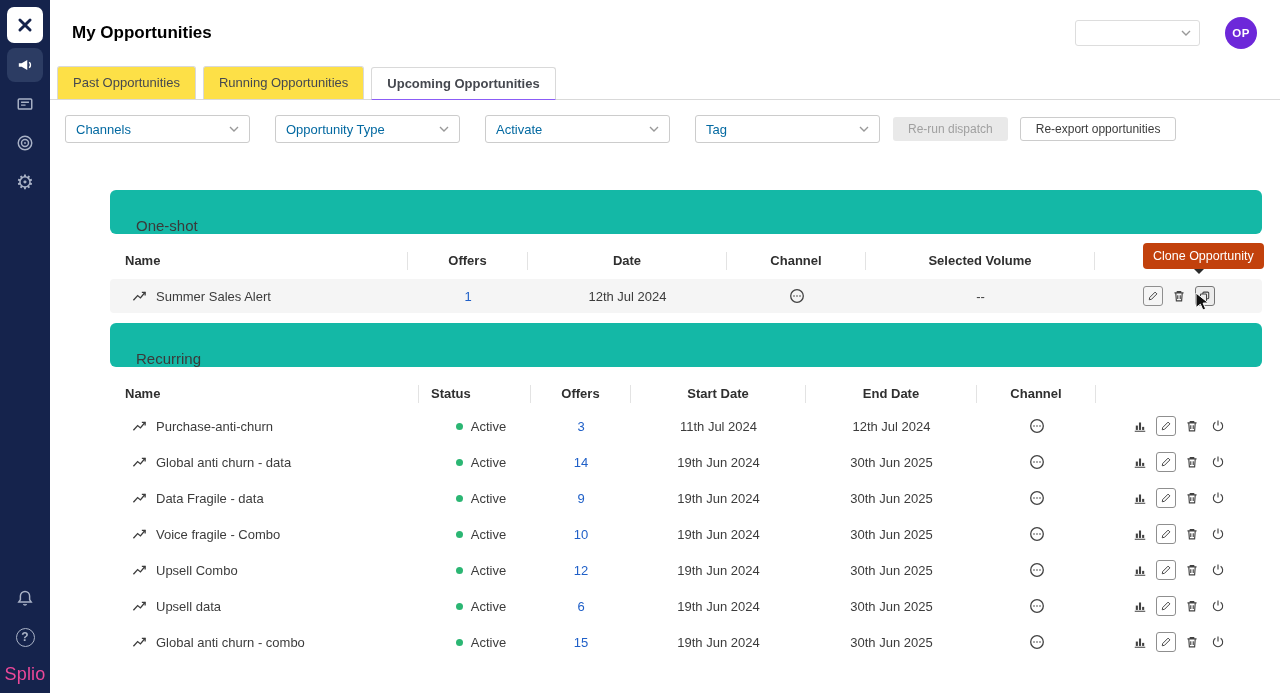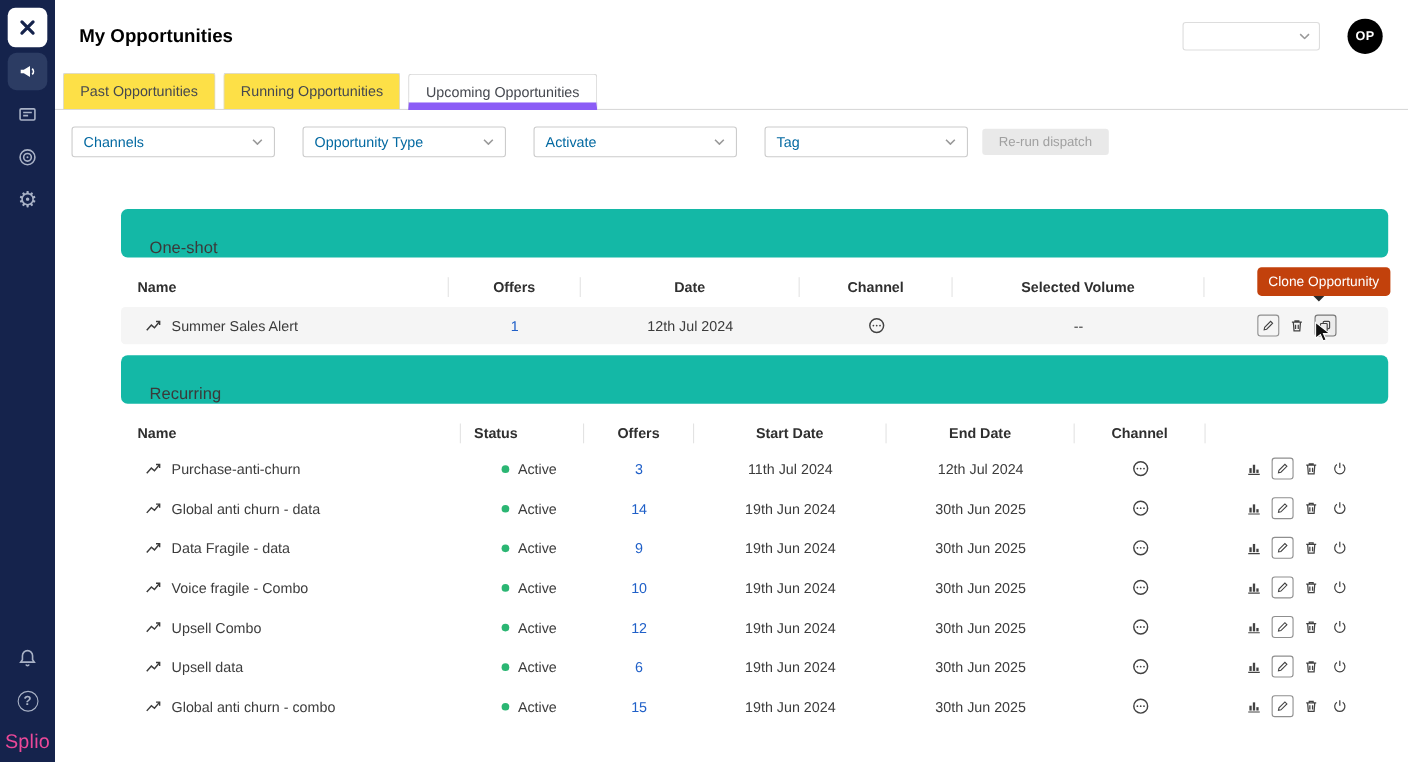--- a/index.html
+++ b/index.html
@@ -43,33 +43,33 @@
 
   .app-header { height:66px; display:flex; align-items:center; padding:0 23px 0 22px; }
   .page-title { font-size:17px; font-weight:bold; color:#000000; }
   .header-right { margin-left:auto; display:flex; align-items:center; gap:25px; }
   .header-select {
     width:125px; height:26px; border:1px solid #ddd; border-radius:3px;
     display:flex; align-items:center; justify-content:flex-end; padding:0 8px;
     color:#999; cursor:pointer; background:#fff;
   }
   .avatar {
-    width:32px; height:32px; border-radius:50%; background:#000000; color:#fff;
+    width:32px; height:32px; border-radius:50%; background:#6d28d9; color:#fff;
     display:flex; align-items:center; justify-content:center;
     font-size:11.5px; font-weight:bold; letter-spacing:.4px; cursor:pointer;
   }
 
   
   .tabbar { display:flex; align-items:flex-end; padding-left:7px; border-bottom:1px solid #d9d9d9; }
   .tab {
     height:33px; line-height:32px; padding:0 15px; margin-right:7px;
     background:#fde047; border:1px solid #d9d9d9; border-bottom:none;
     border-radius:3px 3px 0 0; color:#45484f; cursor:pointer; white-space:nowrap;
   }
-  .tab.active { background:#fff; margin-bottom:-1px; border-bottom:7px solid #8b5cf6; font-weight:normal; }
+  .tab.active { background:#fff; margin-bottom:-1px; border-bottom:1px solid #8b5cf6; font-weight:bold; }
 
   
   .filters { display:flex; align-items:center; padding:15px 18px 0 15px; }
   .filter-select {
     width:185px; height:28px; border:1px solid #ccc; border-radius:3px; background:#fff;
     display:flex; align-items:center; padding:0 10px; color:#0369a1; margin-right:25px; cursor:pointer;
   }
   .filter-select:nth-of-type(4) { margin-right:13px; }
   .filter-select .chev { margin-left:auto; }
   .btn {
@@ -232,20 +232,21 @@
     </div>
     <div class="filter-select">
       <span>Tag</span>
       <span class="chev">
           <svg width="10" height="6" viewBox="0 0 10 6" fill="none" stroke="#999" stroke-width="1.4">
             <path d="M1 1 L5 5 L9 1"></path>
           </svg>
         </span>
     </div>
     <button class="btn disabled">Re-run dispatch</button>
+    <button class="btn secondary">Re-export opportunities</button>
   </div>
 
   <div class="content">
 
     <div class="section-bar oneshot">
       <span>One-shot</span>
     </div>
 
     <div class="thead grid-oneshot">
       <div class="hcell name">Name</div>

